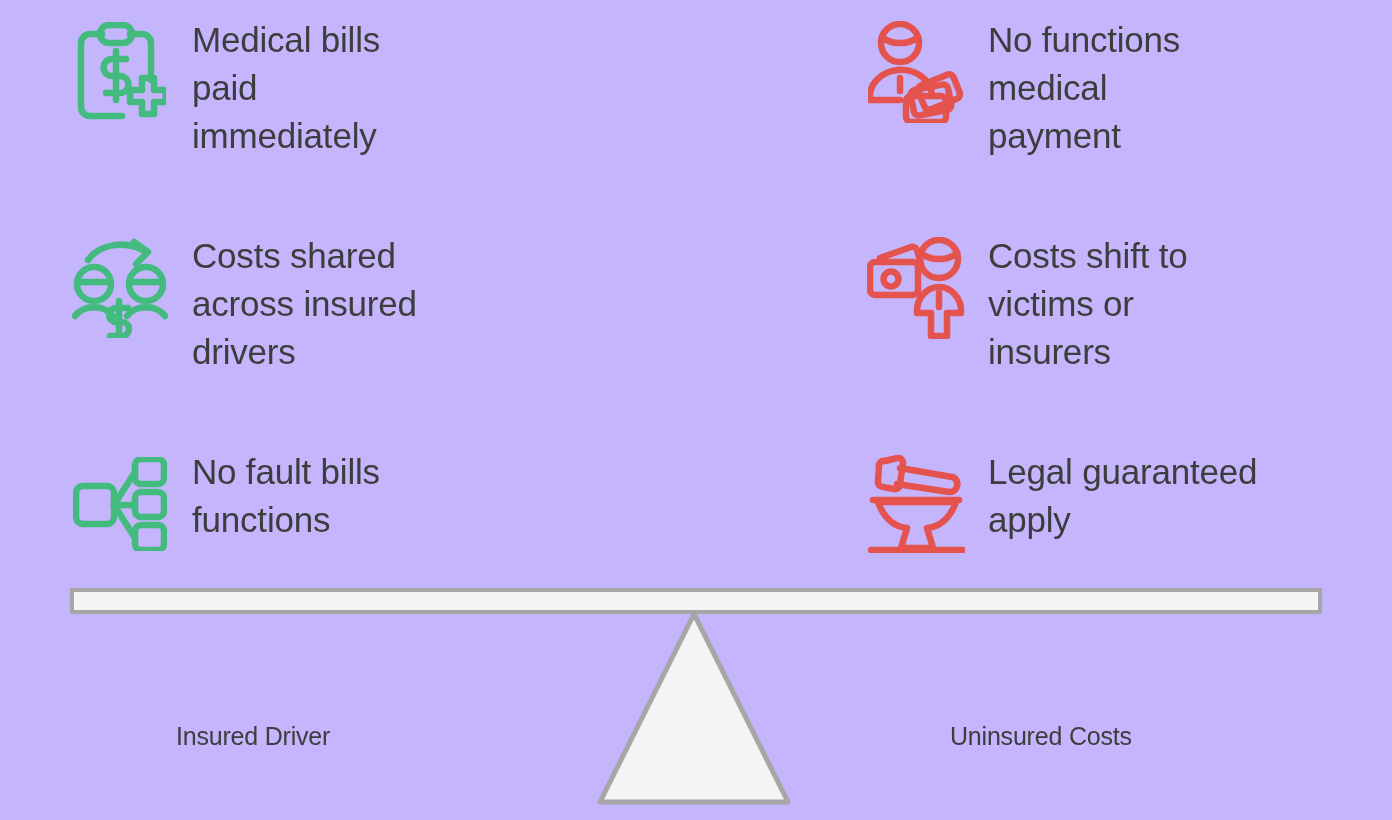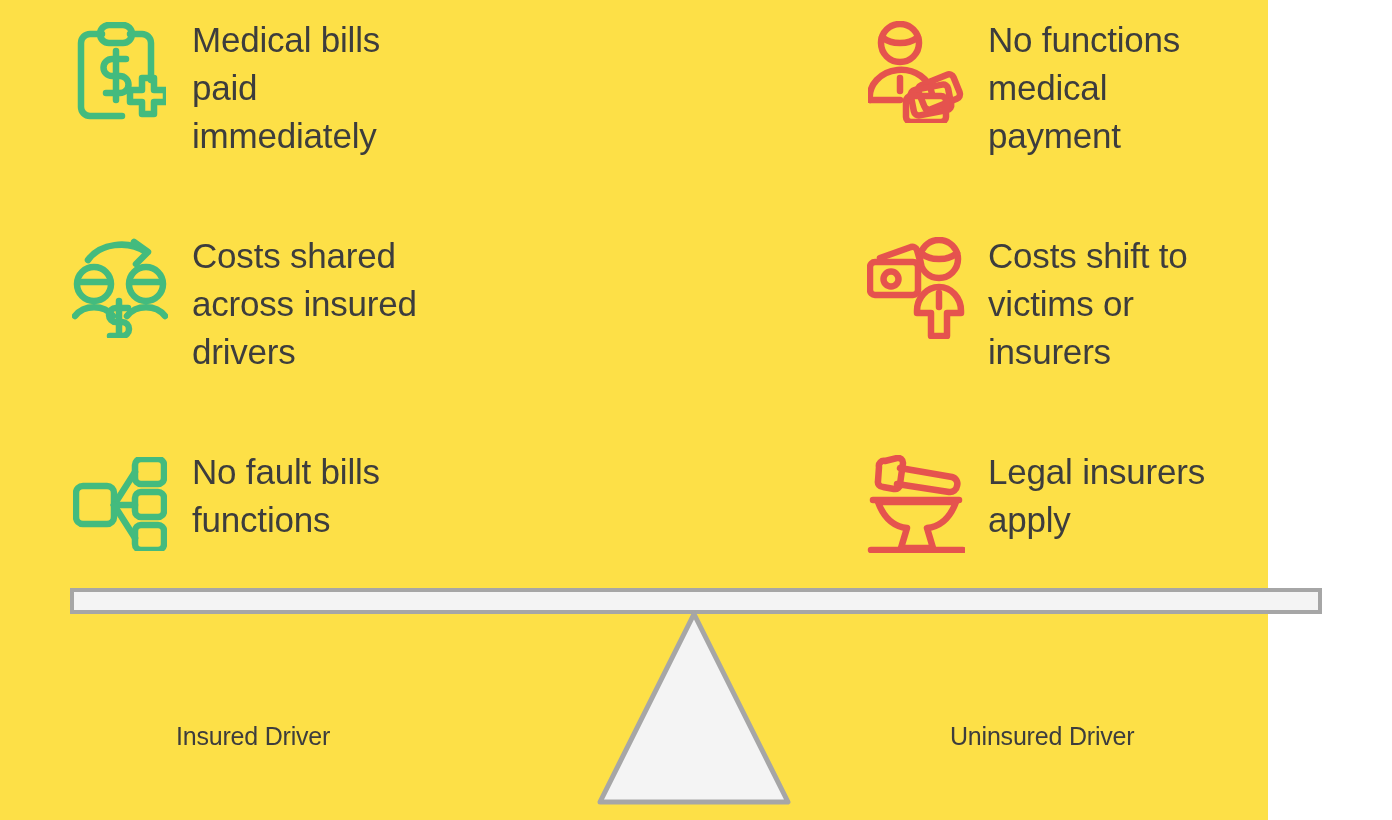--- a/index.html
+++ b/index.html
@@ -10,23 +10,23 @@
   body {
     width: 1392px;
     height: 820px;
     font-family: "Liberation Sans", sans-serif;
     overflow: hidden;
     position: relative;
   }
 
   #canvas {
     position: relative;
-    width: 1268px;
+    width: 1392px;
     height: 820px;
-    background: #fde047;
+    background: #c4b5fd;
   }
 
   
   .column {
     position: absolute;
     top: 0;
     width: 460px;
   }
   .column-left  { left: 70px; }
   .column-right { left: 866px; }
@@ -200,31 +200,31 @@
     <div class="item item-row2">
       <div class="item-icon">
         <svg width="98" height="98" viewBox="0 0 98 98" fill="none" stroke="#e5534e" stroke-width="6.5" stroke-linecap="round" stroke-linejoin="round">
           <path d="M12 12 A5 5 0 0 1 18 6 L30 3 a5 5 0 0 1 6 5 L33 29 a5 5 0 0 1 -6 5 L16 32 a5 5 0 0 1 -5 -6 Z"></path>
           <path d="M33 13 L85 22 a7 7 0 0 1 5 9 a7 7 0 0 1 -8 6 L30 29"></path>
           <path d="M6 45 H92"></path>
           <path d="M11 47 C18 66 30 72 40 73 L34 93 H66 L60 73 C70 72 82 66 89 47 Z"></path>
           <path d="M4 95 H96"></path>
         </svg>
       </div>
-      <div class="item-label">Legal insurers
+      <div class="item-label">Legal guaranteed
 apply</div>
     </div>
 
   </div>
 
   <div class="beam"></div>
 
   <div class="fulcrum">
     <svg width="196" height="196" viewBox="0 0 196 196">
       <polygon points="98,4 192,192 4,192" fill="#f4f4f4" stroke="#a6a6a6" stroke-width="5" stroke-linejoin="round"></polygon>
     </svg>
   </div>
 
   <div class="side-label side-label-left">Insured Driver</div>
 
-  <div class="side-label side-label-right">Uninsured Driver</div>
+  <div class="side-label side-label-right">Uninsured Costs</div>
 
 </div>
 
 </body></html>

